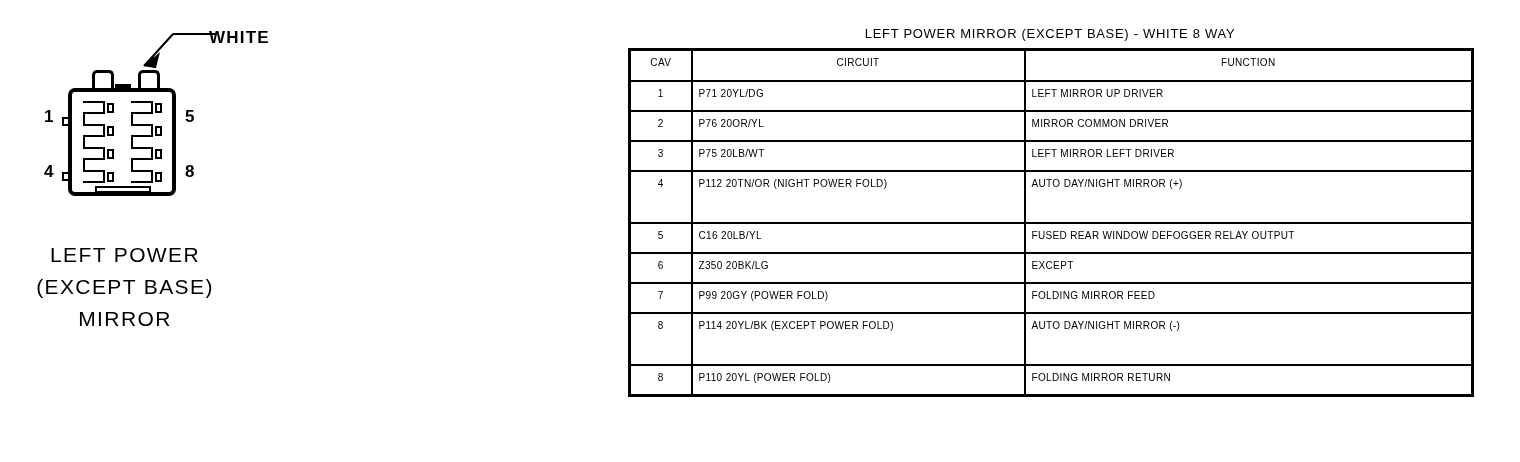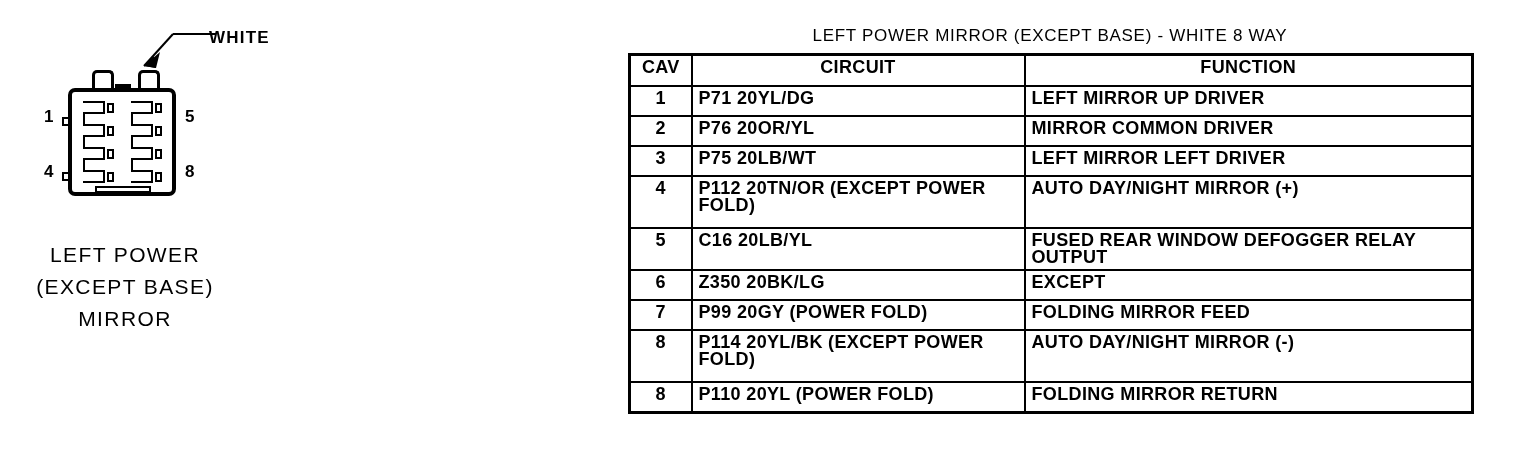--- a/index.html
+++ b/index.html
@@ -61,32 +61,32 @@
   
   #connector-caption{
     position:absolute;left:0;top:228px;width:250px;text-align:center;
     font-size:21px;letter-spacing:1.4px;line-height:32px;margin-top:11px;
   }
   #connector-caption div{white-space:nowrap;}
 
   
   #table-panel{position:absolute;left:628px;top:26px;width:844px;}
   #table-title{
-    font-size:17px;letter-spacing:.7px;text-align:center;margin-bottom:7px;white-space:nowrap;
+    font-size:13px;letter-spacing:.7px;text-align:center;margin-bottom:7px;white-space:nowrap;
   }
   table{
     border-collapse:collapse;width:843px;table-layout:fixed;
     border:3px solid #000;background:#fff;
   }
   col.c-cav{width:62px;}
   col.c-circuit{width:333px;}
   col.c-function{width:448px;}
   th,td{
     border:2px solid #000;
-    font-size:18px;font-weight:bold;letter-spacing:.35px;
+    font-size:10px;font-weight:normal;letter-spacing:.35px;
     padding:3px 6px;vertical-align:top;line-height:17px;
   }
   th{text-align:center;height:23px;}
   td.cav-cell{text-align:center;}
   td.circuit-cell,td.function-cell{text-align:left;}
   tr.tall td{height:44px;}
   tbody tr td{height:22px;}
 </style>
 </head>
 <body>
@@ -193,21 +193,21 @@
           <td class="circuit-cell">P76 20OR/YL</td>
           <td class="function-cell">MIRROR COMMON DRIVER</td>
         </tr>
         <tr>
           <td class="cav-cell">3</td>
           <td class="circuit-cell">P75 20LB/WT</td>
           <td class="function-cell">LEFT MIRROR LEFT DRIVER</td>
         </tr>
         <tr class="tall">
           <td class="cav-cell">4</td>
-          <td class="circuit-cell">P112 20TN/OR (EXCEPT POWER FOLD)</td>
+          <td class="circuit-cell">P112 20TN/OR (NIGHT POWER FOLD)</td>
           <td class="function-cell">AUTO DAY/NIGHT MIRROR (+)</td>
         </tr>
         <tr>
           <td class="cav-cell">5</td>
           <td class="circuit-cell">C16 20LB/YL</td>
           <td class="function-cell">FUSED REAR WINDOW DEFOGGER RELAY OUTPUT</td>
         </tr>
         <tr>
           <td class="cav-cell">6</td>
           <td class="circuit-cell">Z350 20BK/LG</td>

